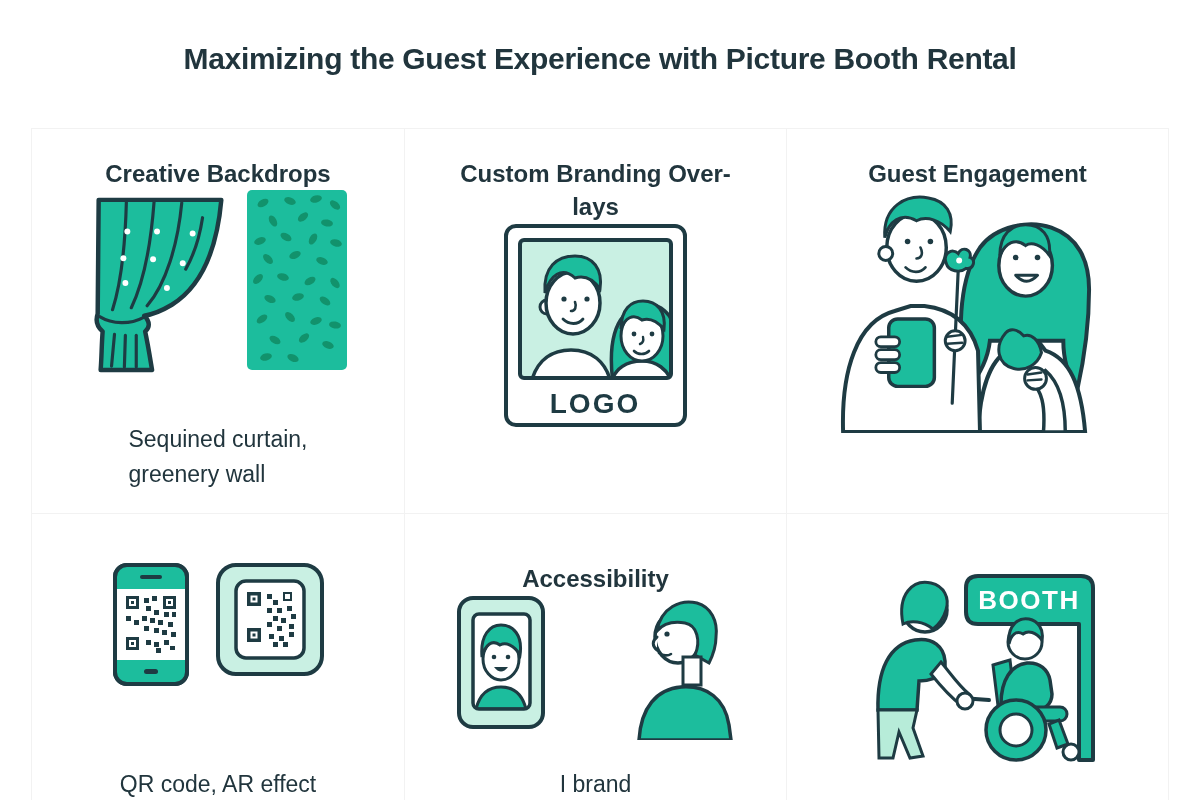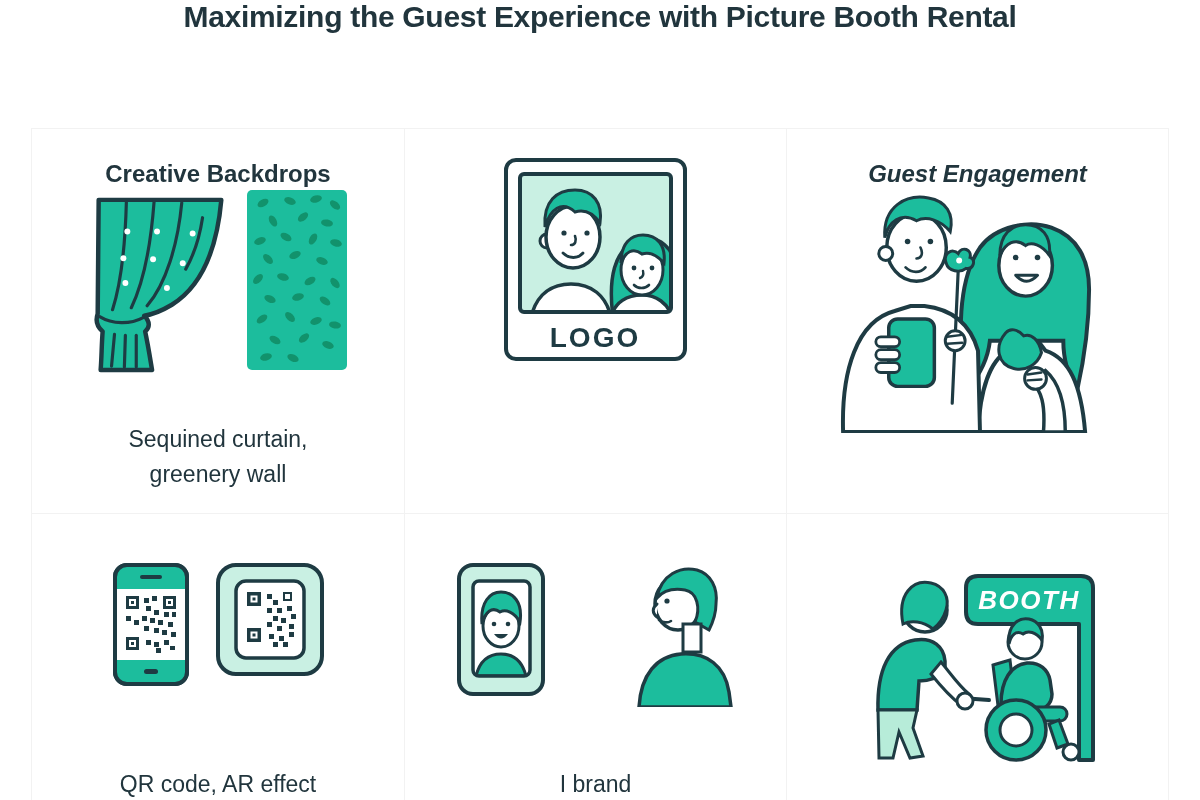--- a/index.html
+++ b/index.html
@@ -1,47 +1,47 @@
 <!DOCTYPE html>
 <html><head>
 <meta charset="utf-8">
 <style>
   html,body{margin:0;padding:0;background:#ffffff;}
   .page{
     position:relative;width:1200px;height:800px;background:#ffffff;overflow:hidden;
     font-family:"Liberation Sans",sans-serif;color:#21353d;
   }
   .main-title{
-    margin:0;text-align:center;
+    margin:0;padding-top:42px;text-align:center;
     font-size:30px;font-weight:700;letter-spacing:-0.3px;color:#21353d;
   }
   .grid{
     position:absolute;left:31px;top:128px;width:1136px;height:675px;
     display:grid;grid-template-columns:373px 382px 381px;grid-template-rows:385px 290px;
     border:1px solid #f2f2f2;
   }
   .cell{
     box-sizing:border-box;background:#ffffff;
     border-right:1px solid #f2f2f2;border-bottom:1px solid #f2f2f2;
     display:flex;flex-direction:column;align-items:center;
   }
-  .cell.col3{border-right:none;font-style:italic;}
+  .cell.col3{border-right:none;}
   .cell.row2{border-bottom:none;}
   .cell.row1{padding-top:28px;}
   .cell.row2{padding-top:48px;}
   .card-title{
     margin:0;font-size:24px;font-weight:700;line-height:33px;text-align:center;
     white-space:pre-line;color:#21353d;
   }
   .art{flex:1;display:flex;align-items:flex-start;justify-content:center;}
   .art.g18{gap:17px;}
   .art.g25{gap:25px;}
   .art.g85{gap:85px;}
   .caption{
-    margin:0 0 21px 0;font-size:23px;line-height:35px;text-align:center;
+    margin:0 0 21px 0;font-size:23px;line-height:35px;
     white-space:pre-line;color:#21353d;
   }
   .row2 .caption{margin-bottom:2px;}
   svg{display:block;}
   svg text{font-family:"Liberation Sans",sans-serif;font-weight:bold;}
 </style>
 </head>
 <body>
 
 <div class="page">
@@ -110,20 +110,22 @@
             <ellipse cx="19" cy="167" rx="6" ry="3.5" transform="rotate(-15 19 167)"></ellipse>
             <ellipse cx="46" cy="168" rx="6" ry="3.5" transform="rotate(25 46 168)"></ellipse>
           </g>
         </svg>
       </div>
       <p class="caption">Sequined curtain,
 greenery wall</p>
     </section>
 
     <section class="cell row1 col2">
+      <h2 class="card-title">Custom Branding Over-
+lays</h2>
       <div class="art">
         <svg width="185" height="205" viewBox="0 0 185 205">
           <defs>
             <clipPath id="clipPhoto">
                 <rect x="17" y="17" width="151" height="138" rx="4"></rect>
               </clipPath>
           </defs>
           <rect x="3" y="3" width="179" height="199" rx="10" fill="#ffffff" stroke="#1e3b43" stroke-width="4"></rect>
           <rect x="17" y="17" width="151" height="138" rx="4" fill="#c9f0e3"></rect>
           <g clip-path="url(#clipPhoto)">
@@ -273,20 +275,21 @@
               <rect x="74" y="70" width="5" height="5"></rect>
               <rect x="58" y="80" width="5" height="5"></rect>
             <rect x="68" y="80" width="5" height="5"></rect>
           </g>
         </svg>
       </div>
       <p class="caption">QR code, AR effect</p>
     </section>
 
     <section class="cell row2 col2">
+      <h2 class="card-title">Accessibility</h2>
       <div class="art g85">
         <svg width="90" height="135" viewBox="0 0 90 135">
           <defs>
               <clipPath id="clipPortrait">
                 <rect x="17" y="19" width="57" height="95" rx="6"></rect>
               </clipPath>
             </defs>
           <rect x="3" y="3" width="84" height="129" rx="14" fill="#c9f0e3" stroke="#1e3b43" stroke-width="4"></rect>
           <rect x="17" y="19" width="57" height="95" rx="6" fill="#ffffff"></rect>
           <g clip-path="url(#clipPortrait)">

